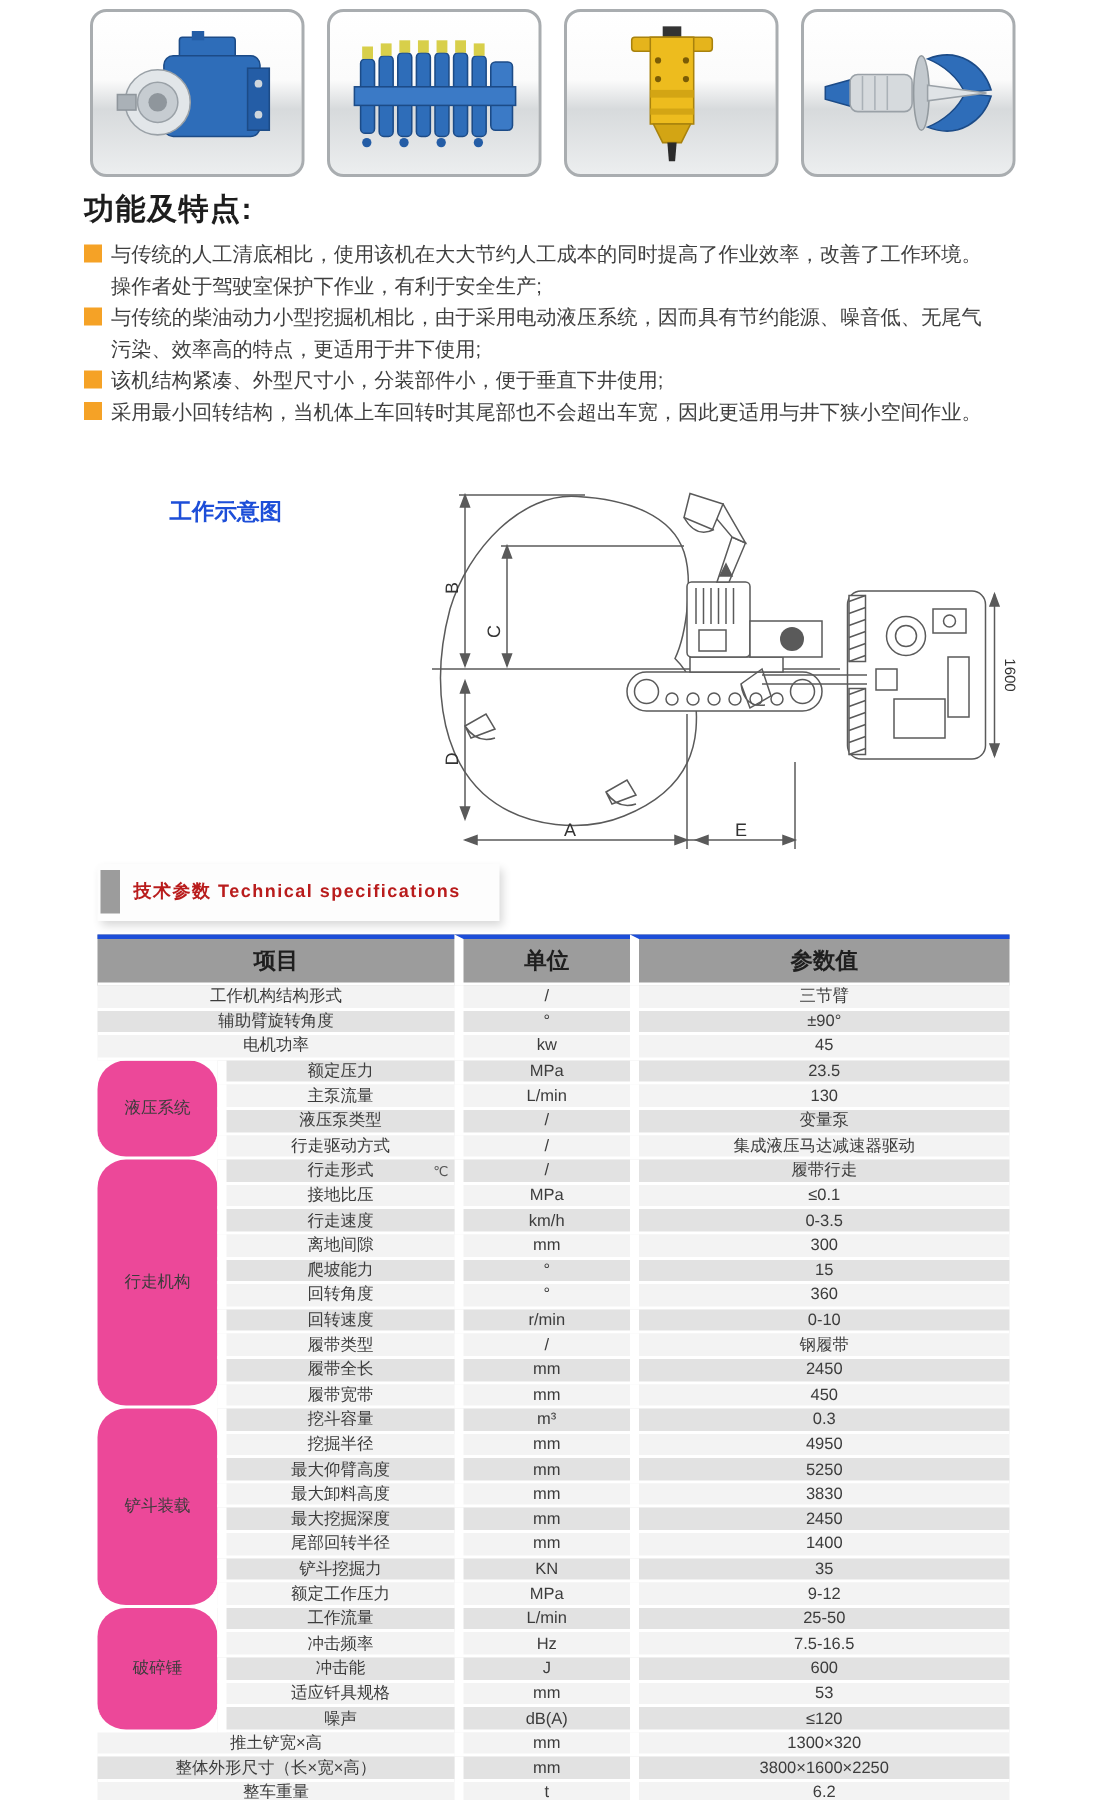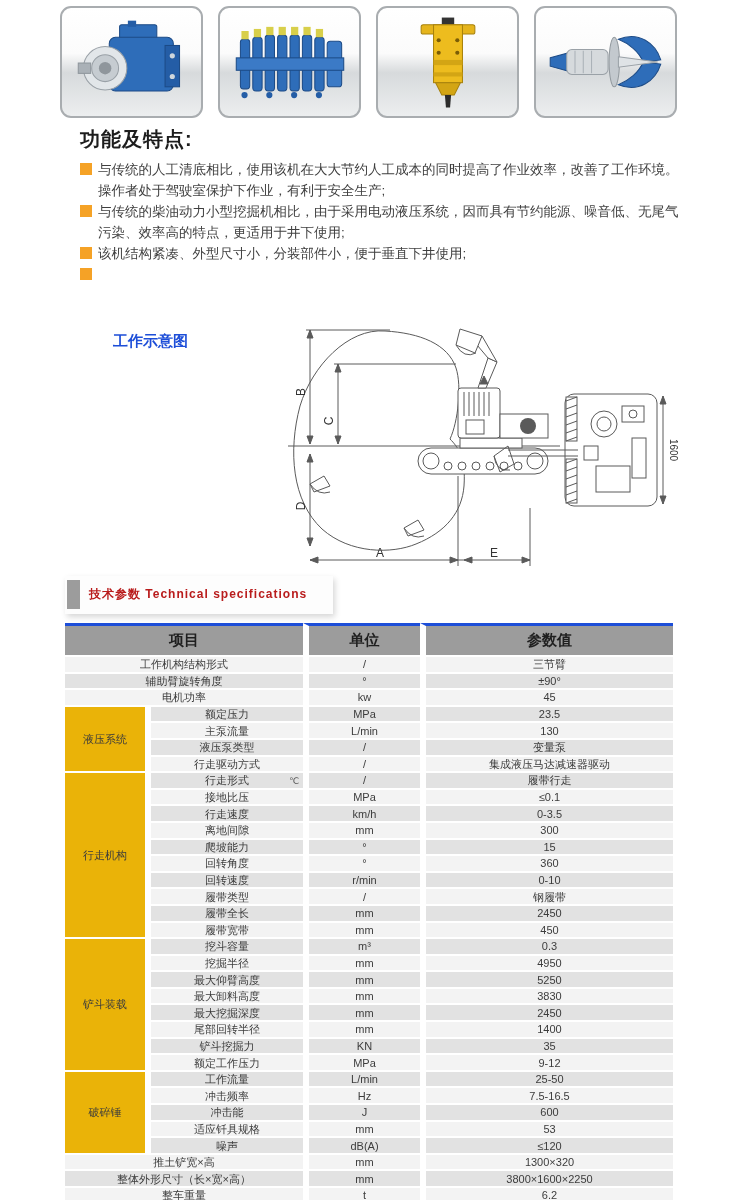--- a/index.html
+++ b/index.html
@@ -7,21 +7,21 @@
         font-family:"Liberation Sans","DejaVu Sans",sans-serif;color:#3a3a3a;}
 
   
   .products{position:absolute;left:60px;top:6px;width:622px;display:flex;gap:15px;}
   .tile{width:139px;height:108px;border:2px solid #a9adb0;border-radius:11px;
         background:linear-gradient(180deg,#ffffff 0%,#fbfbfb 42%,#d7dadc 60%,#eceeef 100%);
         display:flex;align-items:center;justify-content:center;overflow:hidden;}
   .tile svg{display:block;}
 
   
-  .features{position:absolute;left:80px;top:126px;width:610px;}
+  .features{position:absolute;left:56px;top:126px;width:610px;}
   .features h2{margin:0 0 6px 0;font-size:20px;font-weight:bold;color:#1d1d1d;letter-spacing:1px;}
   .features .intro{margin:2px 0 2px 12px;font-size:13.5px;line-height:21px;text-indent:2em;color:#3f3f3f;}
   .feature-list{list-style:none;margin:0;padding:0;}
   .feature-list li{position:relative;padding-left:18px;font-size:13.5px;line-height:21px;color:#3f3f3f;}
   .feature-list .sq{position:absolute;left:0;top:4px;width:12px;height:12px;background:#F5A226;}
 
   
   .diagram{position:absolute;left:60px;top:326px;width:622px;height:250px;}
   .diagram-title{position:absolute;left:53px;top:6px;font-size:15px;font-weight:bold;color:#1d4ed8;}
   .diagram svg{position:absolute;left:0;top:0;}
@@ -32,21 +32,21 @@
   .specs-card{display:inline-flex;align-items:center;gap:9px;background:#fdfdfd;
               padding:4px 26px 5px 2px;box-shadow:2px 3px 6px rgba(0,0,0,0.16);}
   .specs-card .gmark{width:13px;height:29px;background:#9c9c9c;}
   .specs-card .stitle{font-size:12px;font-weight:bold;color:#b91c1c;letter-spacing:1px;}
   table.spec{margin-top:9px;width:608px;border-collapse:separate;border-spacing:0;table-layout:fixed;}
   table.spec th{background:#9C9C9C;border-top:3px solid #1d4ed8;border-bottom:2px solid #fff;
                 height:29px;font-size:15px;font-weight:bold;color:#1f1f1f;padding:0;}
   table.spec th.gut{border-left:6px solid #fff;}
   table.spec td{height:14.6px;line-height:14px;font-size:11px;text-align:center;
                 padding:0;border-bottom:2px solid #fff;color:#3c3c3c;overflow:hidden;white-space:nowrap;}
-  td.g{background:#eab308;font-size:11.5px;}
+  td.g{background:#ec4899;font-size:11.5px;border-radius:19px;}
   tr.r-light td:not(.g){background:#F3F3F3;}
   tr.r-dark  td:not(.g){background:#E2E2E2;text-align:center;}
   td.l,td.u,td.v{border-left:6px solid #fff;}
   td.m{border-left:none;}
   td.l{position:relative;}
   td.l .sfx{position:absolute;right:4px;top:1px;font-size:9px;color:#555;}
 </style>
 </head>
 <body>
 
@@ -120,21 +120,21 @@
       </svg>
     </div>
   </div>
 
   <div class="features">
     <h2>功能及特点:</h2>
     <ul class="feature-list" id="feature-list">
         <li><span class="sq" style="background: rgb(245, 162, 38);"></span><span>与传统的人工清底相比，使用该机在大大节约人工成本的同时提高了作业效率，改善了工作环境。操作者处于驾驶室保护下作业，有利于安全生产;</span></li>
         <li><span class="sq" style="background: rgb(245, 162, 38);"></span><span>与传统的柴油动力小型挖掘机相比，由于采用电动液压系统，因而具有节约能源、噪音低、无尾气污染、效率高的特点，更适用于井下使用;</span></li>
         <li><span class="sq" style="background: rgb(245, 162, 38);"></span><span>该机结构紧凑、外型尺寸小，分装部件小，便于垂直下井使用;</span></li>
-        <li><span class="sq" style="background: rgb(245, 162, 38);"></span></li>
+        <li><span class="sq" style="background: rgb(245, 162, 38);"></span><span>采用最小回转结构，当机体上车回转时其尾部也不会超出车宽，因此更适用与井下狭小空间作业。</span></li>
       </ul>
   </div>
 
   <div class="diagram">
     <div class="diagram-title">工作示意图</div>
     <svg width="622" height="250" viewBox="0 0 622 250" fill="none" stroke="#5a5a5a" stroke-width="1">
 
       <path d="M 325,5 C 288,2 252,40 240,80 C 228,125 232,175 262,203 C 290,228 332,228 356,218 C 386,206 402,186 404,160 C 406,132 398,121 390,113 C 398,96 402,60 396,42 C 388,18 360,7 325,5 Z"></path>
 
       <path d="M 250,158 l 14,-8 l 6,10 l -16,6 z M 250,158 q 8,12 20,8"></path>

